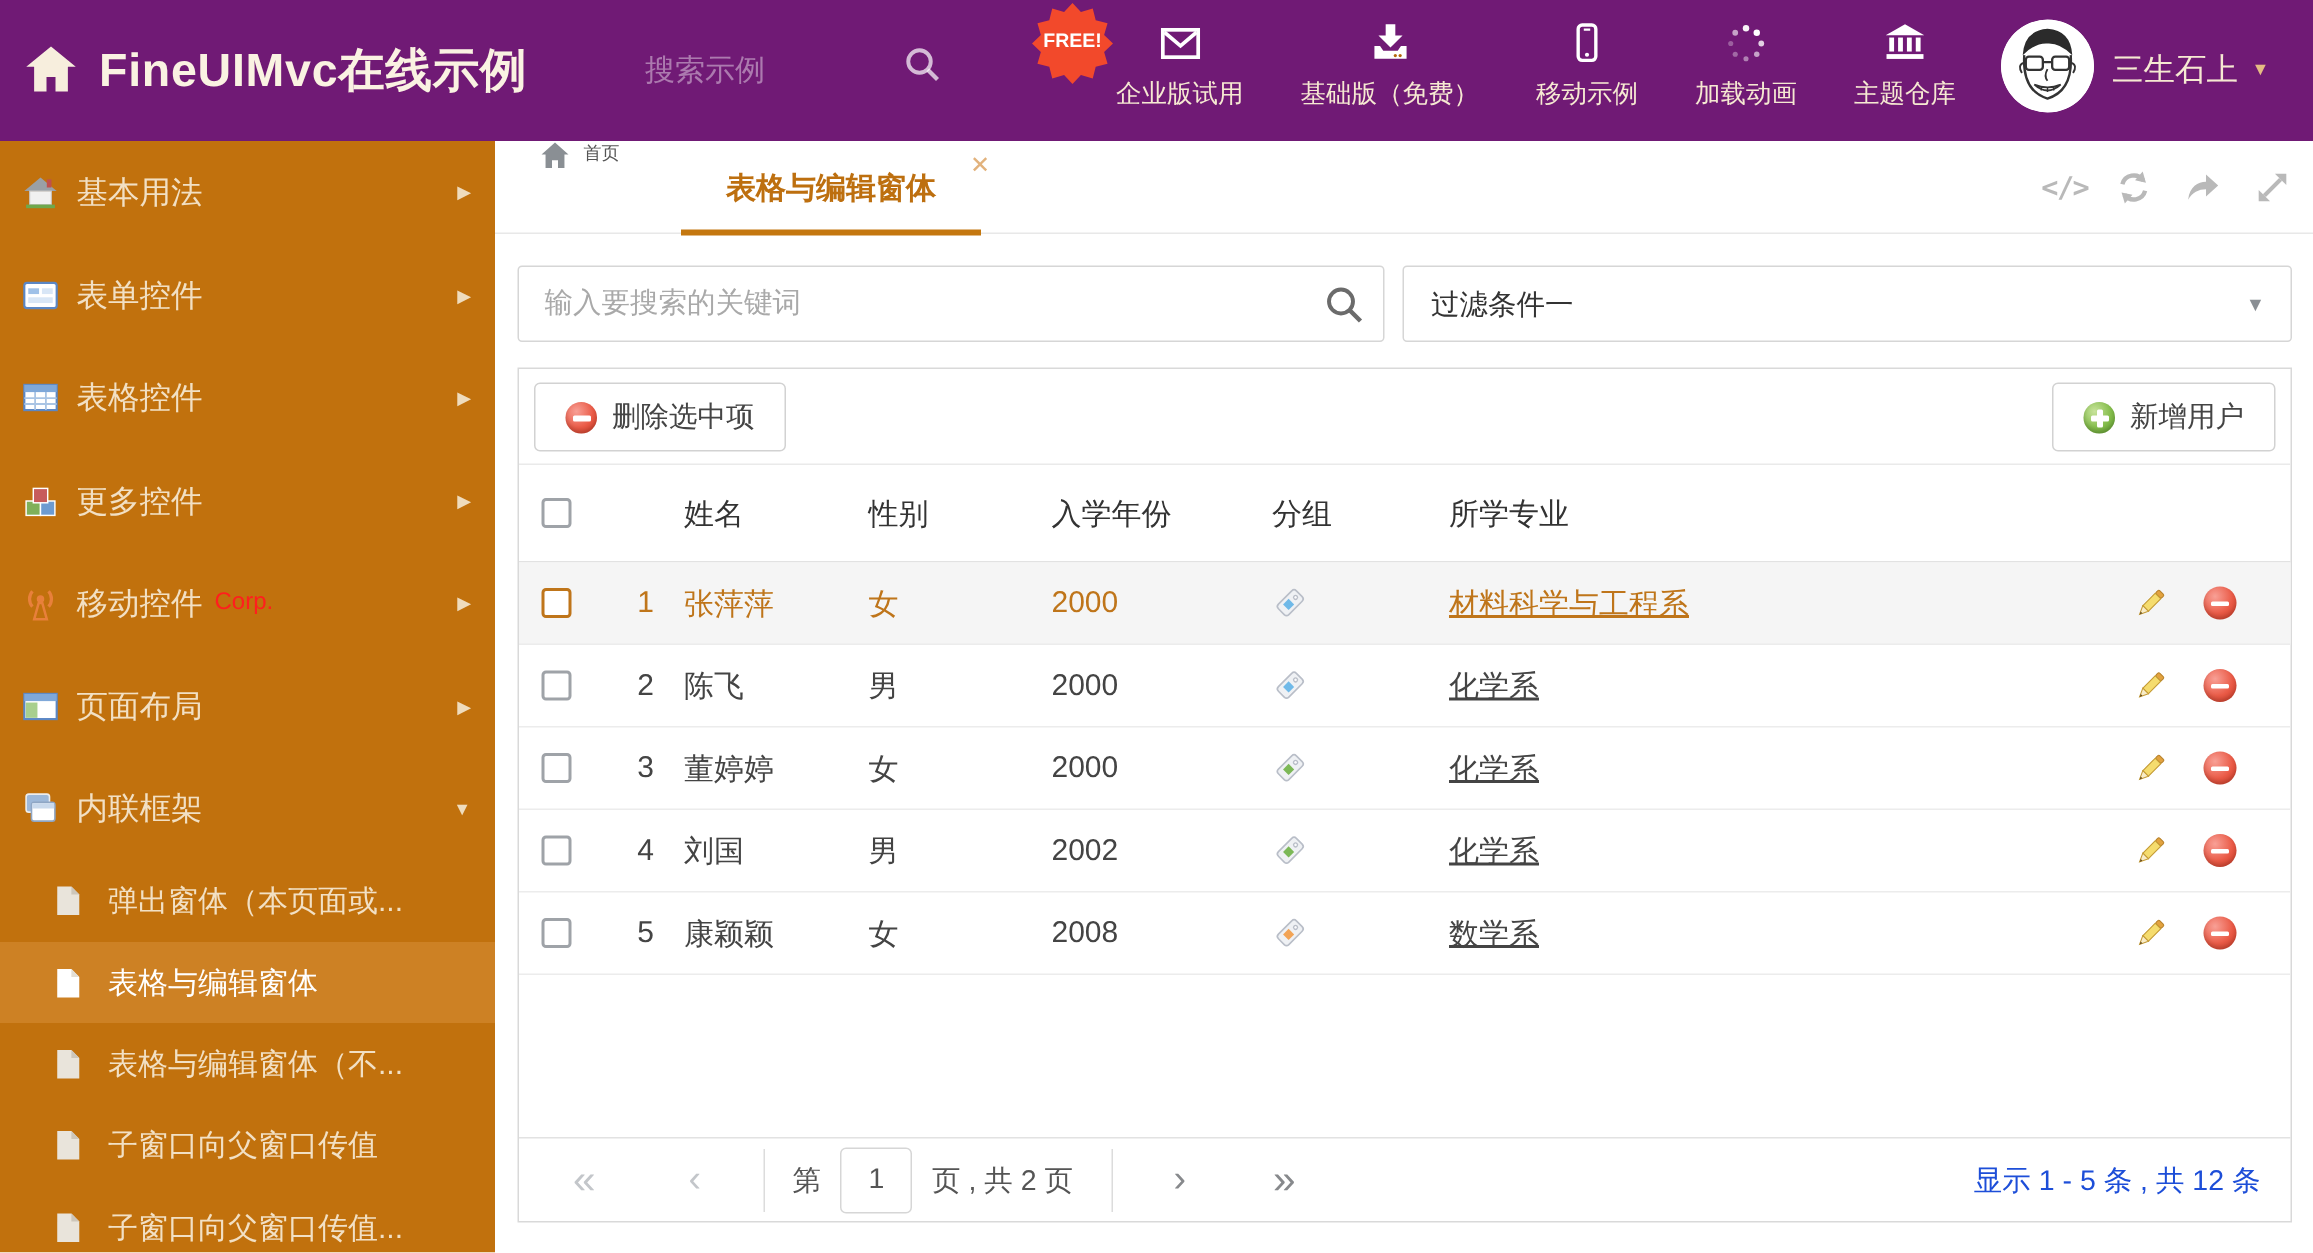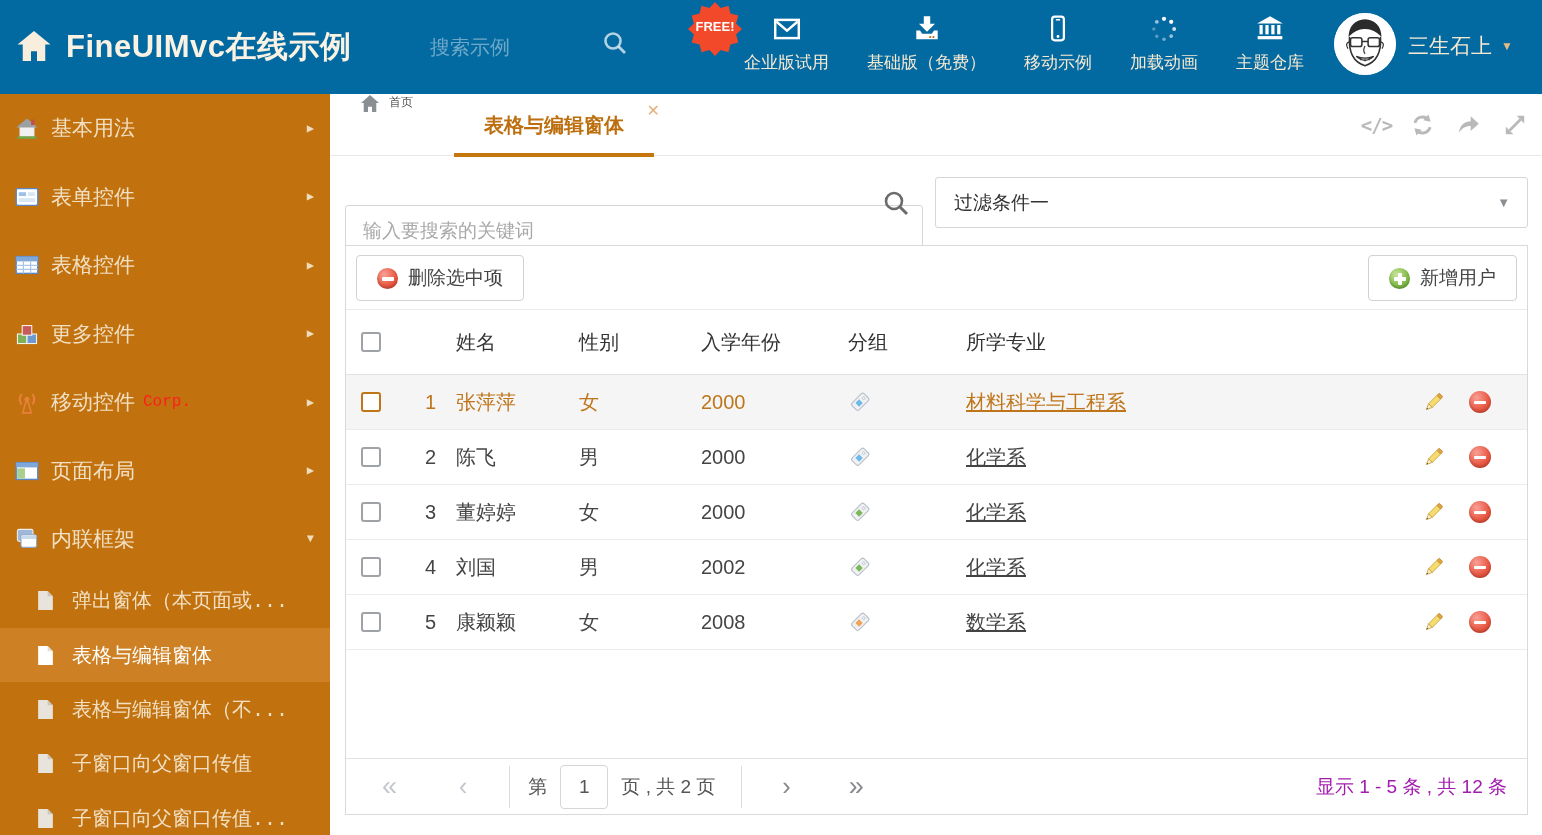--- a/index.html
+++ b/index.html
@@ -1,40 +1,40 @@
 <!DOCTYPE html>
 <html><head>
 <meta charset="utf-8">
 <style>
   * { box-sizing: border-box; margin: 0; padding: 0; }
   html,body { width:1542px; height:835px; }
   body { position:relative; overflow:hidden; background:#fff;
          font-family:"Liberation Sans","DejaVu Sans",sans-serif; }
 
   
-  .header { position:absolute; left:0; top:0; width:1542px; height:94px; background:#0369a1; z-index:5; }
+  .header { position:absolute; left:0; top:0; width:1542px; height:94px; background:#701a75; z-index:5; }
   .hd-home { position:absolute; left:16px; top:29px; width:36px; height:34px; cursor:pointer; }
   .hd-title { position:absolute; left:66px; top:26px; font-size:31px; font-weight:bold; color:#FAF2E2; letter-spacing:.5px; }
   .hd-search { position:absolute; left:430px; top:28px; width:165px; height:38px; background:transparent; border:none; outline:none;
                color:rgba(255,255,255,.75); font-size:20px; }
   .hd-search::placeholder { color:rgba(255,255,255,.42); }
   .hd-search-icon { position:absolute; left:602px; top:30px; width:26px; height:26px; cursor:pointer; }
   .free-badge { position:absolute; left:688px; top:2px; width:54px; height:54px; }
   .free-badge svg { position:absolute; inset:0; }
   .free-badge span { position:absolute; left:0; right:0; top:17px; text-align:center; color:#fff; font-size:13px; font-weight:bold; }
   .hd-nav { position:absolute; left:744px; top:13px; height:70px; display:flex; gap:38px; }
   .hd-nav-item { display:flex; flex-direction:column; align-items:center; justify-content:flex-start; gap:6px; cursor:pointer; }
   .hd-ic { width:32px; height:32px; display:flex; align-items:center; justify-content:center; }
   .hd-lbl { font-size:17px; color:#F6E9D2; white-space:nowrap; }
   .avatar { position:absolute; left:1334px; top:13px; width:62px; height:62px; border-radius:50%; overflow:hidden; background:#fff; cursor:pointer; }
   .hd-user { position:absolute; left:1408px; top:32px; font-size:21px; color:#F6E9D2; cursor:pointer; display:flex; align-items:center; gap:9px; }
   .hd-caret { font-size:12px; color:#E5BC83; }
 
   
-  .sidebar { position:absolute; left:0; top:94px; width:330px; height:741px; background:#C1710D; z-index:4;font-family:Liberation Mono, monospace; }
+  .sidebar { position:absolute; left:0; top:94px; width:330px; height:741px; background:#C1710D; z-index:4; }
   .sb-item { height:68.5px; display:flex; align-items:center; padding-left:14px; position:relative; cursor:pointer; }
   .sb-ic { width:26px; height:24px; display:flex; align-items:center; justify-content:center; }
   .sb-lbl { margin-left:11px; font-size:21px; color:#F2E0C4; }
   .sb-badge { margin-left:8px; font-size:16px; color:#FF1E1E; }
   .sb-arrow { position:absolute; right:16px; font-size:12px; color:#EFDCBD; }
   .sb-sub { height:54.4px; display:flex; align-items:center; padding-left:32px; cursor:pointer; }
   .sb-sub .sb-lbl { margin-left:14px; font-size:20px; }
   .sb-sub.active { background:#CD8124; }
   .sb-sub.active .sb-lbl { color:#FFFFFF; }
 
@@ -44,21 +44,21 @@
   .tab-home { position:absolute; left:30px; top:0; height:80px; display:flex; align-items:flex-start; gap:9px; font-size:12px; color:#555; cursor:pointer; }
   .tab-active { position:absolute; left:118px; top:0; height:62px; width:212px; display:flex; align-items:center; justify-content:center;
                 font-size:20px; font-weight:bold; color:#BD6F0F; cursor:pointer; }
   .tab-active::after { content:""; position:absolute; left:6px; right:6px; bottom:-1px; height:4px; background:#C4770F; }
   .tab-close { position:absolute; right:0px; top:9px; font-size:16px; font-weight:bold; color:#E2B27C; cursor:pointer; line-height:1; }
   .ts-icons { position:absolute; right:14px; top:0; height:62px; display:flex; align-items:center; gap:19px; }
   .ts-btn { width:27px; height:26px; display:flex; align-items:center; justify-content:center; cursor:pointer; }
   .code-glyph { font-family:"DejaVu Sans Mono","Liberation Mono",monospace; font-size:19px; font-weight:bold; color:#B9B9B9; letter-spacing:-1px; }
 
   .kw-input { position:absolute; left:15px; top:83px; width:578px; height:51px; border:1px solid #D6D6D6; border-radius:3px;
-              padding:0 54px 0 17px; font-size:19px; color:#7f1d1d; outline:none;margin-top:28px; }
+              padding:0 54px 0 17px; font-size:19px; color:#7f1d1d; outline:none; }
   .kw-input::placeholder { color:#A9A9A9; }
   .kw-icon { position:absolute; left:552px; top:95px; width:28px; height:28px; cursor:pointer; }
   .dropdown { position:absolute; left:605px; top:83px; width:593px; height:51px; border:1px solid #D6D6D6; border-radius:3px; background:#fff;
               display:flex; align-items:center; padding-left:18px; font-size:19px; color:#333; cursor:pointer; }
   .dd-caret { position:absolute; right:17px; font-size:13px; color:#8A8F94; }
 
   
   .grid-panel { position:absolute; left:15px; top:151px; width:1183px; height:570px; border:1px solid #D9D9D9; background:#fff; }
   .gp-toolbar { height:64px; border-bottom:1px solid #EAEAEA; position:relative; }
   .btn { position:absolute; top:9px; height:46px; display:flex; align-items:center; gap:10px; padding:0 20px;
@@ -97,21 +97,21 @@
 
   .pager { position:absolute; left:0; right:0; bottom:0; height:56px; border-top:1px solid #E2E2E2;
            display:flex; align-items:center; font-size:19px; color:#555; }
   .pg-nav { cursor:pointer; line-height:1; }
   .pg-dim { color:#C3C6CA; }
   .pg-on { color:#87898C; }
   .pg-dbl { font-size:27px; }
   .pg-sgl { font-size:25px; }
   .pg-div { width:1px; height:42px; background:#DCDCDC; }
   .pg-input { width:48px; height:44px; border:1px solid #D6D6D6; border-radius:4px; text-align:center; font-size:19px; color:#555; outline:none; margin:0 13px; }
-  .pg-summary { position:absolute; right:20px; font-size:19px; color:#a21caf; }
+  .pg-summary { position:absolute; right:20px; font-size:19px; color:#1d4ed8; }
 </style>
 </head>
 <body>
 
 <header class="header">
   <div class="hd-home">
     <svg viewBox="0 0 24 22" width="36" height="34">
         <path d="M12 1 L23 10 H19.5 V21 H14 V14.5 H10 V21 H4.5 V10 H1 Z" fill="#F7EEDD"></path>
       </svg>
   </div>

